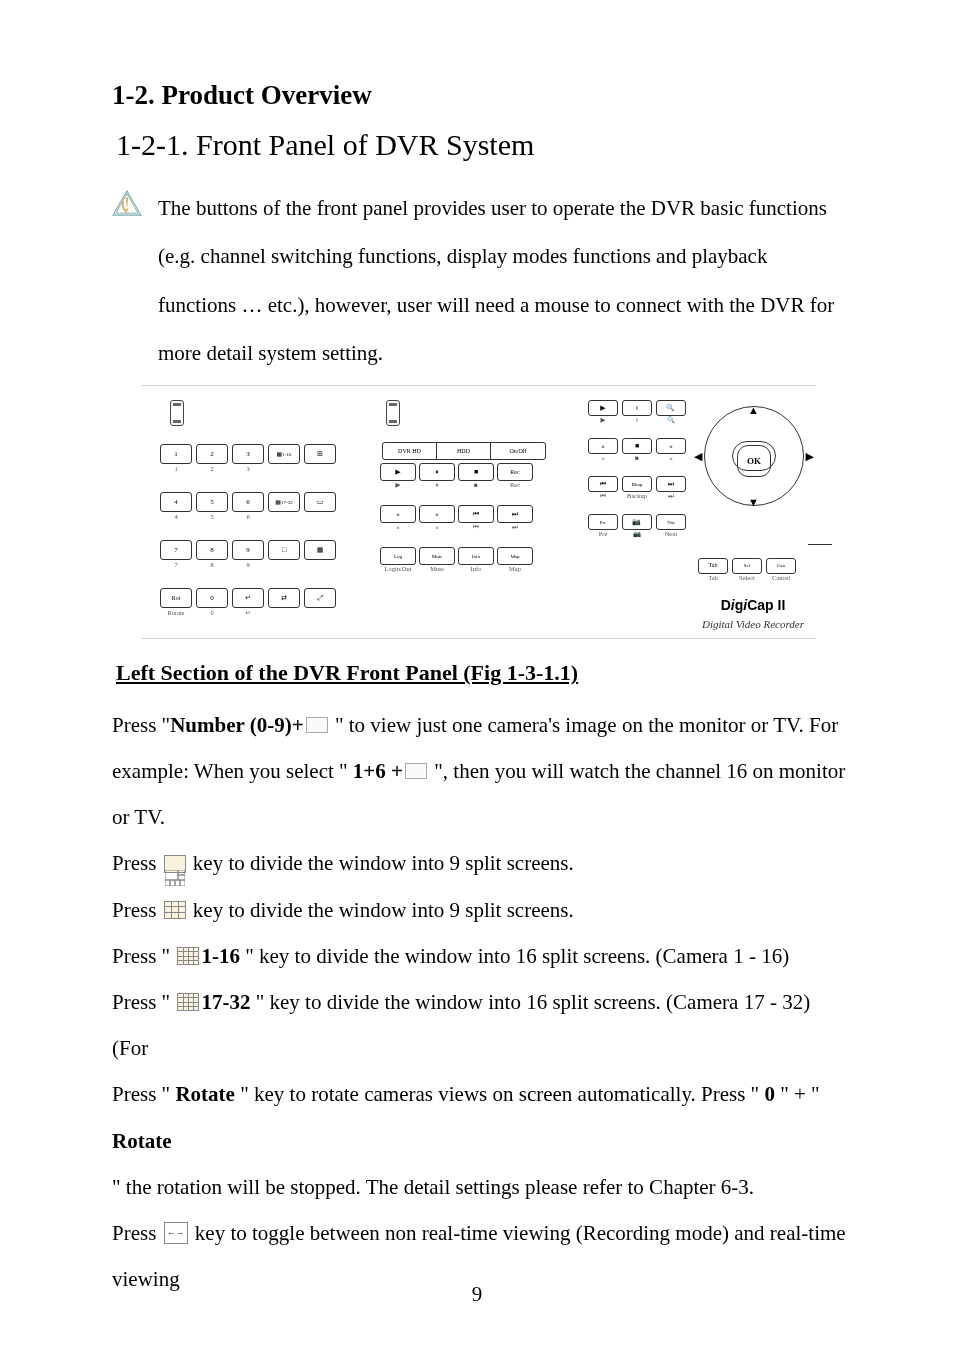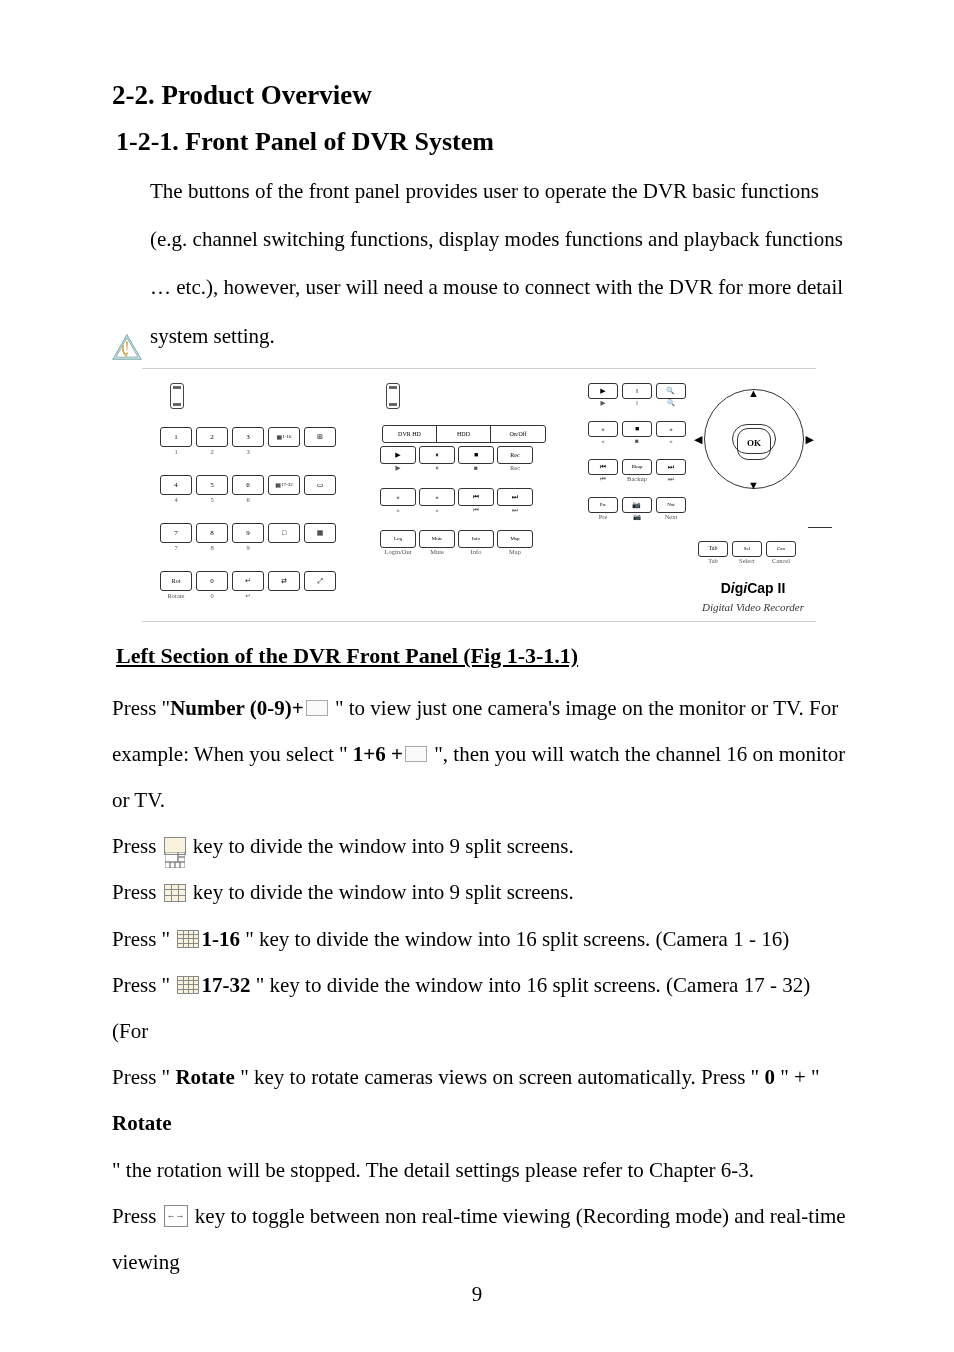--- a/index.html
+++ b/index.html
@@ -8,24 +8,24 @@
       height: 1352px;
       background: #fff;
       font-family: "Times New Roman", Times, serif;
       font-size: 21px;
       color: #000;
       padding: 78px 108px 0 112px;
       position: relative;
       line-height: 1.5;
     }
     h2 { font-size: 27px; font-weight: bold; margin-bottom: 12px; line-height: 1.3; }
-    h3 { font-size: 26px; font-weight: bold; margin-bottom: 8px; line-height: 1.3; padding-left: 4px; }
+    h3 { font-size: 30px; font-weight: normal; margin-bottom: 20px; line-height: 1.3; padding-left: 4px; }
     h3.subsec { font-size: 22px; font-weight: bold; text-decoration: underline; margin-top: 20px; margin-bottom: 14px; }
 
-    .intro-wrap { display: flex; align-items: flex-end; gap: 8px; }
+    .intro-wrap { display: flex; align-items: flex-start; gap: 16px; }
     .warn-icon { flex-shrink: 0; width: 30px; height: 26px; margin-top: 6px; }
     .intro-text { flex: 1; line-height: 2.3; }
 
     .figure-box {
       border-top: 1px solid #d0d0d0;
       border-bottom: 1px solid #d0d0d0;
       margin: 8px 30px 10px 30px;
       padding: 14px 8px 6px 8px;
       display: flex;
       gap: 6px;
@@ -74,21 +74,21 @@
     .inline-grid4 { display: inline-grid; grid-template-columns: repeat(4,1fr); grid-template-rows: repeat(4,1fr); width: 22px; height: 18px; border: 1px solid #888; gap: 1px; background: #888; vertical-align: middle; margin: 0 2px; position: relative; top: -2px; }
     .inline-grid4 span { background: #f9f2dc; }
     .inline-toggle { display: inline-block; width: 24px; height: 22px; border: 1px solid #888; vertical-align: middle; margin: 0 2px; position: relative; top: -2px; background: #fff; }
     .inline-toggle::before { content: "←"; position: absolute; font-size: 9px; left: 2px; top: 0; color: #333; }
     .inline-toggle::after { content: "→"; position: absolute; font-size: 9px; right: 2px; bottom: 0; color: #333; }
     .page-num { position: absolute; bottom: 42px; left: 0; right: 0; text-align: center; font-size: 21px; }
   </style>
 </head>
 <body>
 
-<h2>2-2.  Product Overview</h2>
+<h2>1-2.  Product Overview</h2>
 <h3>1-2-1.   Front Panel of DVR System</h3>
 
 <div class="intro-wrap">
   <svg class="warn-icon" viewBox="0 0 32 28">
     <polygon points="16,1 31,27 1,27" fill="#ffffff" stroke="#7aa" stroke-width="1.2"></polygon>
     <polygon points="16,4 28,25 4,25" fill="none" stroke="#7aa" stroke-width="1"></polygon>
     <path d="M15 8 L17 8 L16.3 18 L15.7 18 Z" fill="#d4a13b"></path>
     <path d="M12 12 Q10 20 16 24" fill="none" stroke="#d4a13b" stroke-width="1.6"></path>
     <circle cx="16" cy="21" r="1.2" fill="#d4a13b"></circle>
   </svg>

